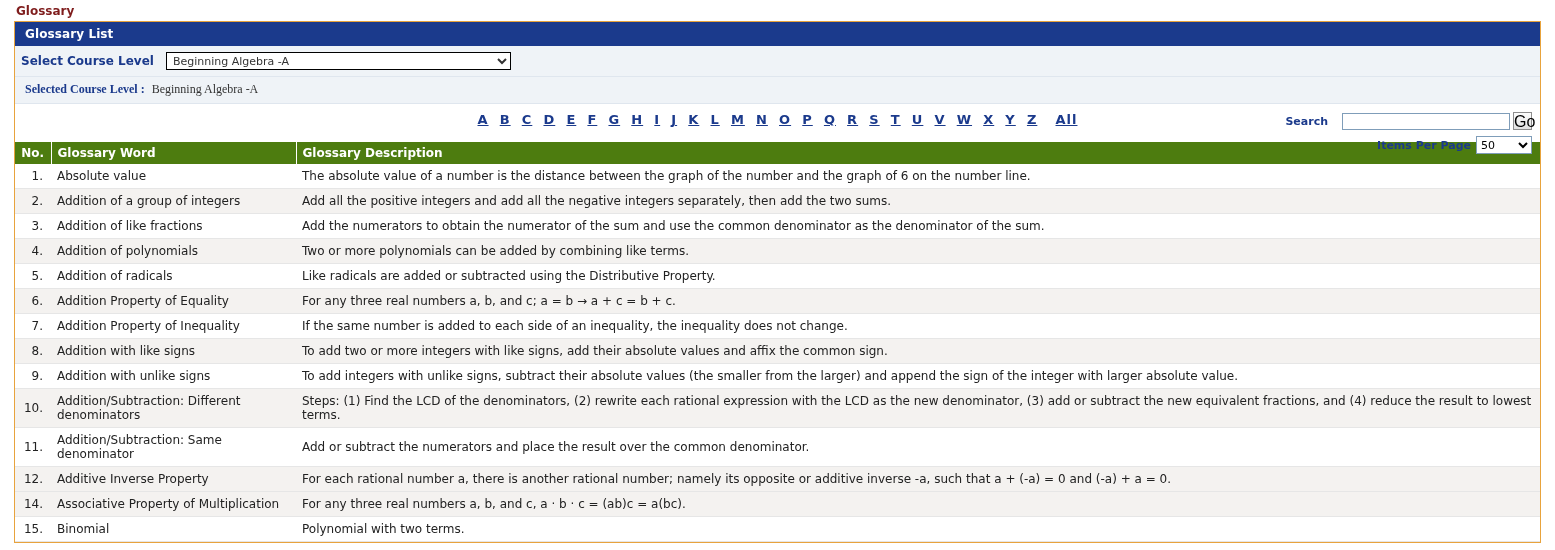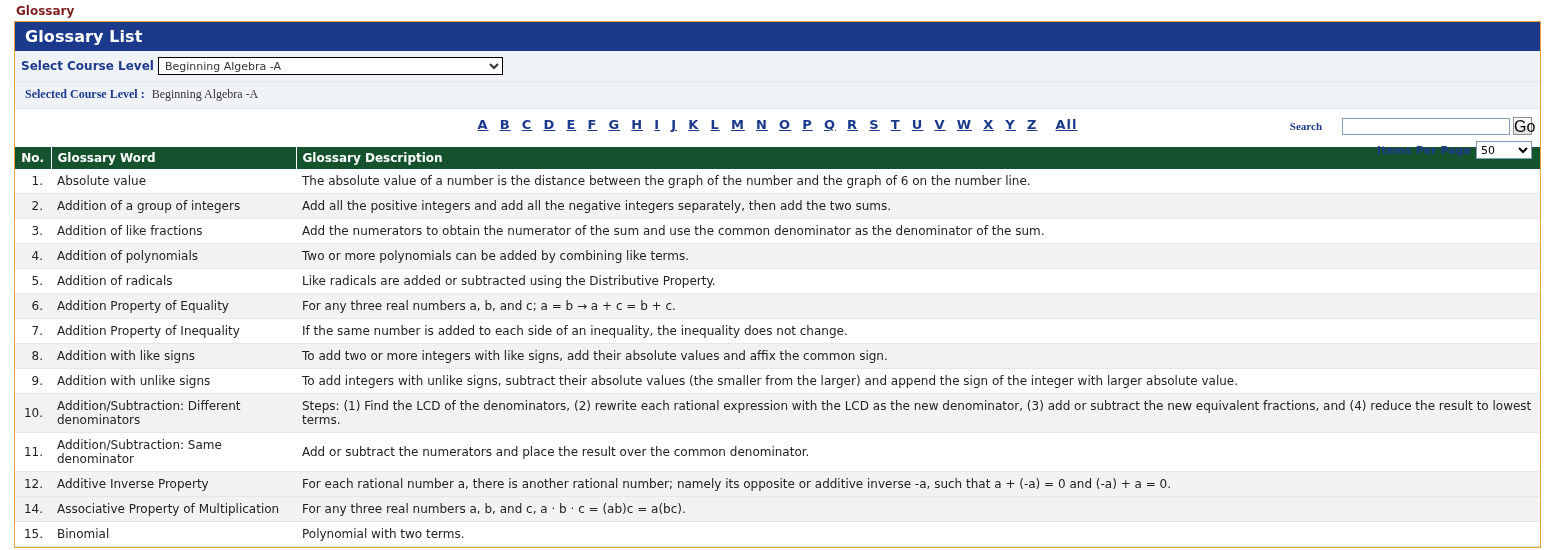--- a/index.html
+++ b/index.html
@@ -25,36 +25,36 @@
   }
   .panel {
     margin: 0 14px 0 14px;
     border: 1px solid #e8a33d;
     background: #fff;
   }
   .panel-header {
     background: #1b3a8c;
     color: #fff;
     font-weight: bold;
-    font-size: 16px;
+    font-size: 12px;
     padding: 5px 0 5px 10px;
     letter-spacing: .1px;
   }
   .row-select {
     display: flex;
     align-items: center;
     padding: 6px 8px 6px 6px;
     background: #eff3f7;
     border-bottom: 1px solid #dfe6ee;
   }
   .lbl-bold {
     color: #1b3a8c;
     font-weight: bold;
     font-size: 12px;
-    margin-right: 4px;
+    margin-right: 12px;
   }
   select.course-select {
     width: 345px;
     height: 18px;
     font-size: 11px;
     font-family: "DejaVu Sans", "Liberation Sans", sans-serif;
     border: 1px solid #000;
     background: #fff;
     color: #333;
     padding: 0 2px;
@@ -92,22 +92,21 @@
     position: absolute;
     right: 8px;
     top: 8px;
     display: flex;
     align-items: center;
   }
   .search-box .lbl {
     color: #1b3a8c;
     font-weight: bold;
     font-size: 11px;
-    margin-right: 20px;
-    font-family: Liberation Serif, serif;
+    margin-right: 14px;
   }
   .search-box input[type=text] {
     width: 168px;
     height: 17px;
     border: 1px solid #7f9db9;
     font-size: 11px;
     padding: 0 2px;
   }
   .go-btn {
     margin-left: 3px;
@@ -142,21 +141,21 @@
     border: 1px solid #7f9db9;
     background: #fff;
   }
 
   table.glossary {
     width: 100%;
     border-collapse: collapse;
     table-layout: fixed;
   }
   table.glossary thead th {
-    background: #14532d;
+    background: #4d7c0f;
     color: #fff;
     font-weight: bold;
     font-size: 12px;
     text-align: left;
     padding: 4px 6px;
     border-right: 1px solid #fff;
     height: 21px;
   }
   table.glossary thead th.c-no { width: 36px; text-align: center; }
   table.glossary thead th.c-word { width: 245px; }

